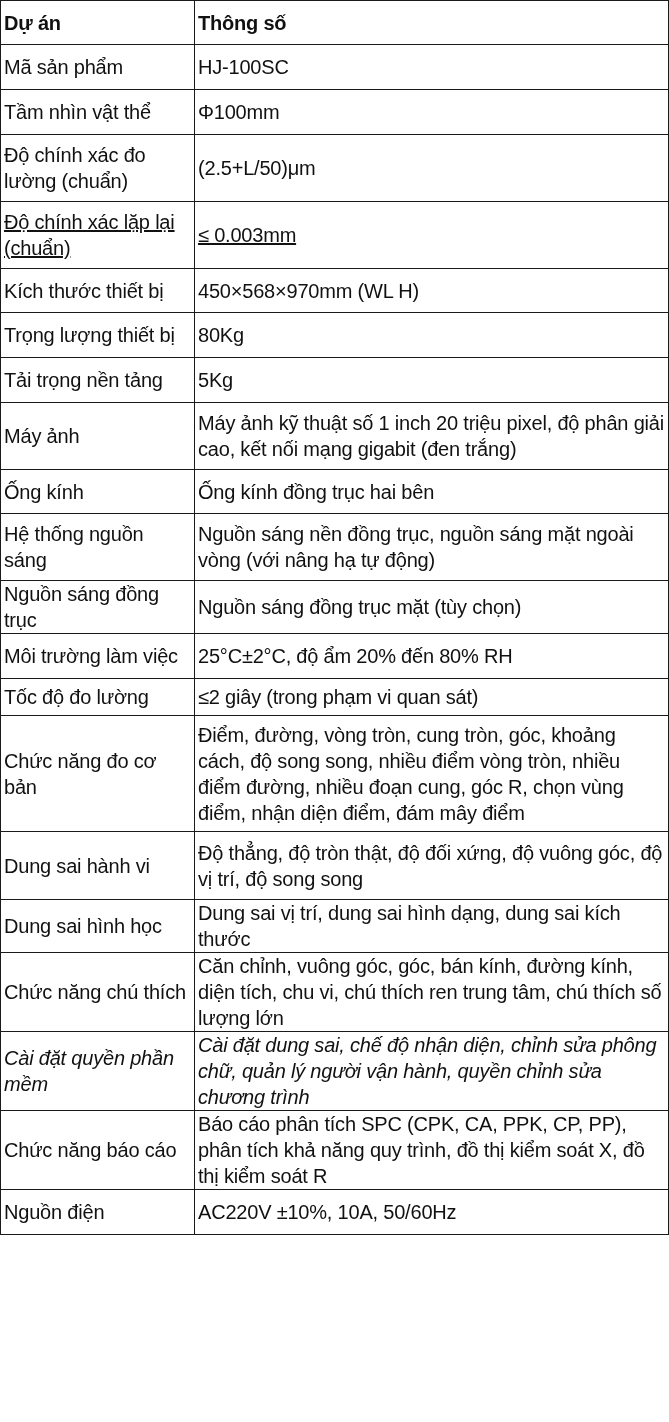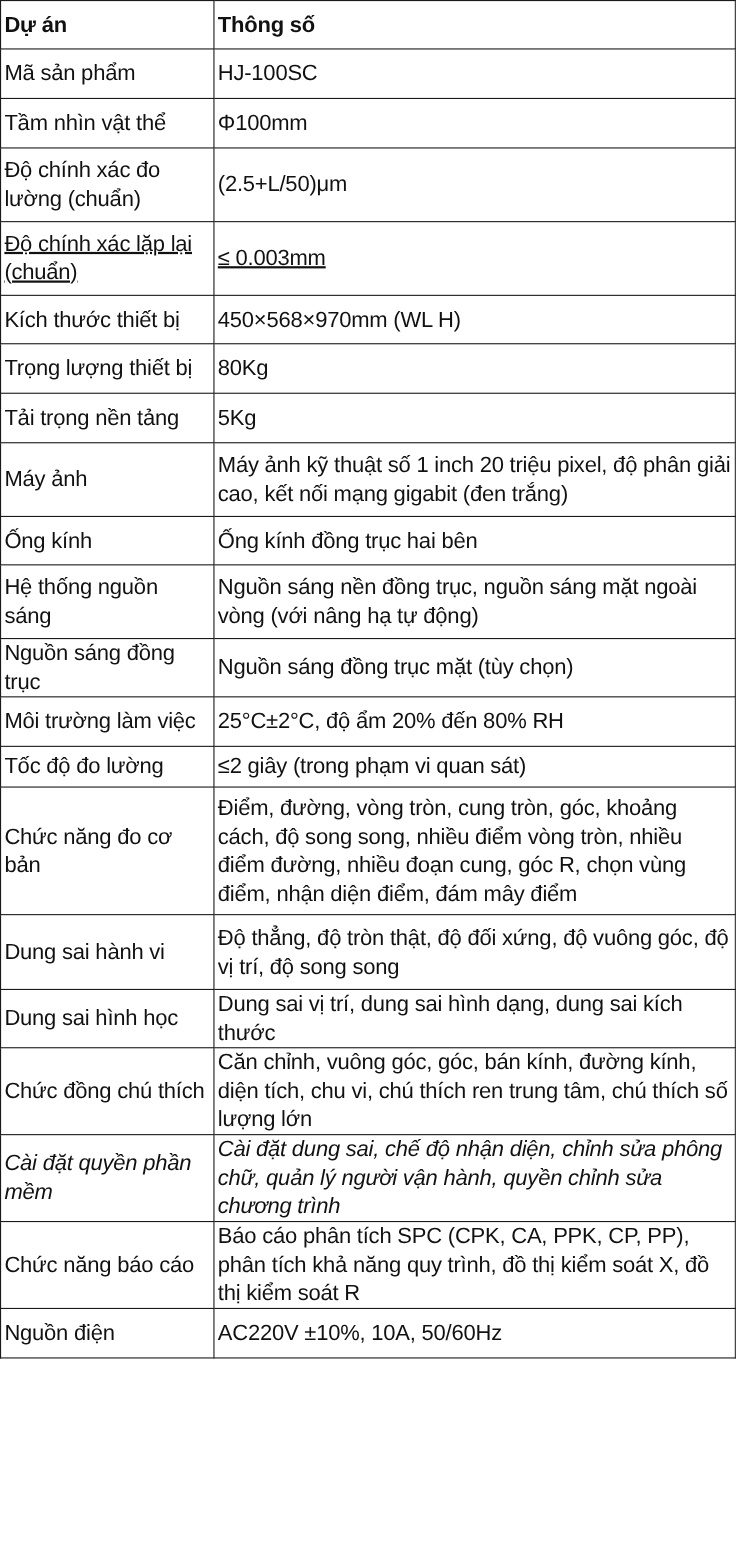--- a/index.html
+++ b/index.html
@@ -99,21 +99,21 @@
   </tr>
       <tr style="height: 68px;">
     <td>Dung sai hành vi</td>
     <td>Độ thẳng, độ tròn thật, độ đối xứng, độ vuông góc, độ vị trí, độ song song</td>
   </tr>
       <tr style="height: 46px;">
     <td>Dung sai hình học</td>
     <td>Dung sai vị trí, dung sai hình dạng, dung sai kích thước</td>
   </tr>
       <tr style="height: 68px;">
-    <td>Chức đồng chú thích</td>
+    <td>Chức năng chú thích</td>
     <td>Căn chỉnh, vuông góc, góc, bán kính, đường kính, diện tích, chu vi, chú thích ren trung tâm, chú thích số lượng lớn</td>
   </tr>
       <tr style="height: 69px; font-style: italic;">
     <td>Cài đặt quyền phần mềm</td>
     <td>Cài đặt dung sai, chế độ nhận diện, chỉnh sửa phông chữ, quản lý người vận hành, quyền chỉnh sửa chương trình</td>
   </tr>
       <tr style="height: 67px;">
     <td>Chức năng báo cáo</td>
     <td>Báo cáo phân tích SPC (CPK, CA, PPK, CP, PP), phân tích khả năng quy trình, đồ thị kiểm soát X, đồ thị kiểm soát R</td>
   </tr>

